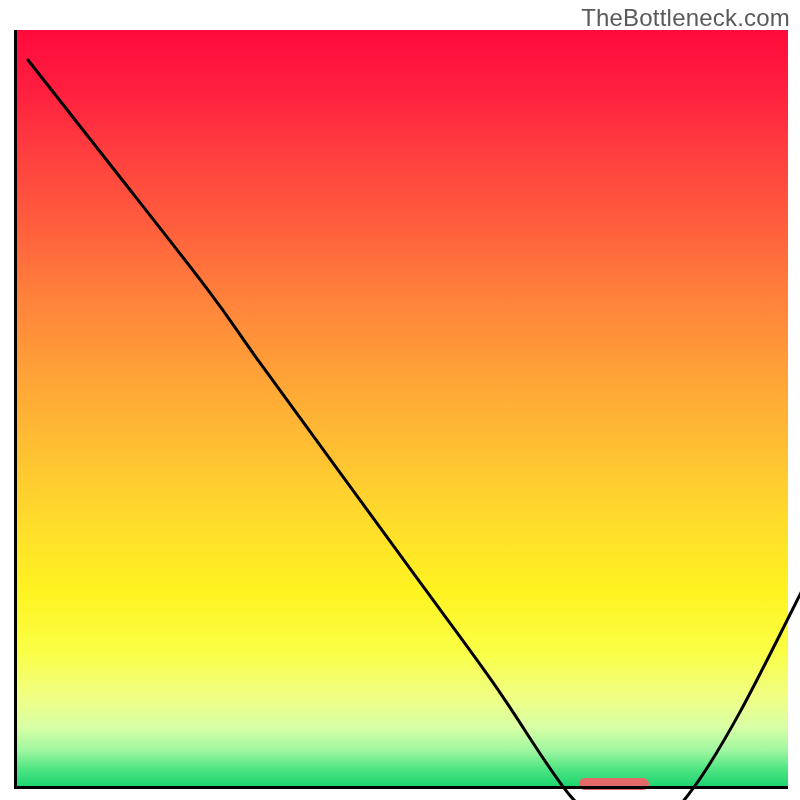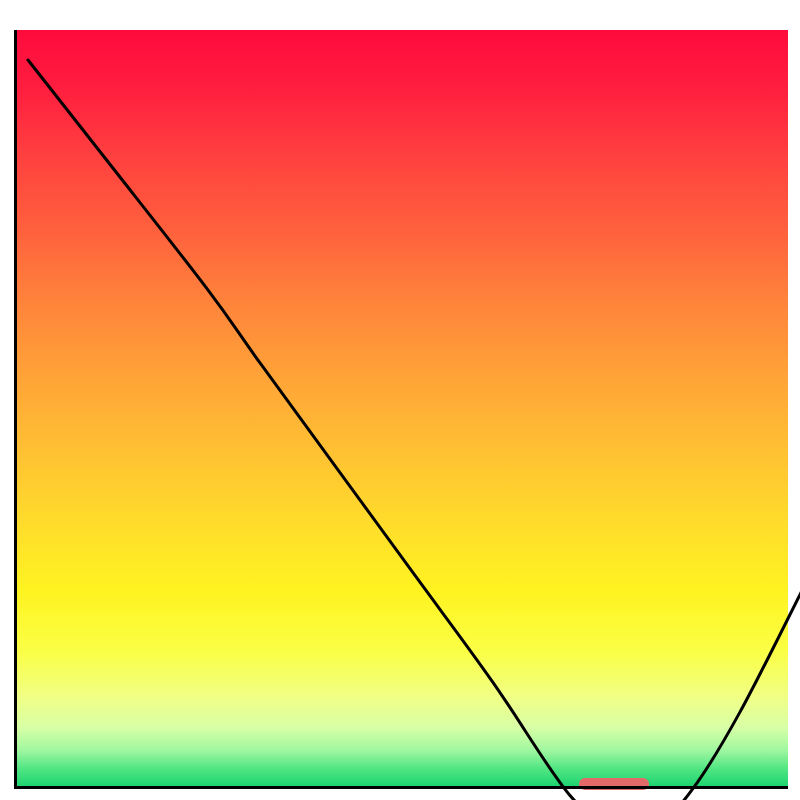--- a/index.html
+++ b/index.html
@@ -83,20 +83,21 @@
     height: 12px;
     border-radius: 6px;
     background: #e46a6a;
   }
 </style>
 </head>
 <body>
 
 <div class="container">
 
+  <div class="watermark">TheBottleneck.com</div>
 
   <div class="plot-area">
     <div class="gradient-bg"></div>
 
     <svg class="curve" viewBox="0 0 774 758" preserveAspectRatio="none">
       <path id="curve-path" fill="none" stroke-width="3" stroke-linecap="round" stroke="#000000" d="M 0 0 C 13.932 17.737199999999994, 45.35640000000001 57.60799999999997, 77.4 98.53999999999996 C 109.4436 139.47199999999995, 150.156 190.56119999999999, 178.02 227.39999999999998 C 205.88400000000001 264.23879999999997, 208.51559999999998 270.45439999999996, 232.2 303.2 C 255.8844 335.9456, 281.73600000000005 371.1168, 309.6 409.32 C 337.464 447.5232, 359.136 477.2368000000001, 387 515.44 C 414.864 553.6432000000001, 436.536 581.9924, 464.4 621.56 C 492.26399999999995 661.1275999999999, 520.9019999999999 710.7008, 541.8 735.26 C 562.698 759.8192, 569.3543999999999 753.9068, 580.5 758 C 591.6456000000001 762.0932, 593.9676000000001 758, 603.72 758 C 613.4724 758, 623.5344 763.4576, 634.68 758 C 645.8255999999999 752.5424, 651.708 746.7815999999999, 665.64 727.68 C 679.572 708.5784, 692.5752 687.3543999999999, 712.08 651.88 C 731.5848000000001 616.4056, 762.8544 552.4304, 774 530.6"></path>
     </svg>
 
     <div id="marker" class="marker" style="left: 565.02px; width: 69.66px; top: 748px; background: rgb(228, 106, 106);"></div>
   </div>

